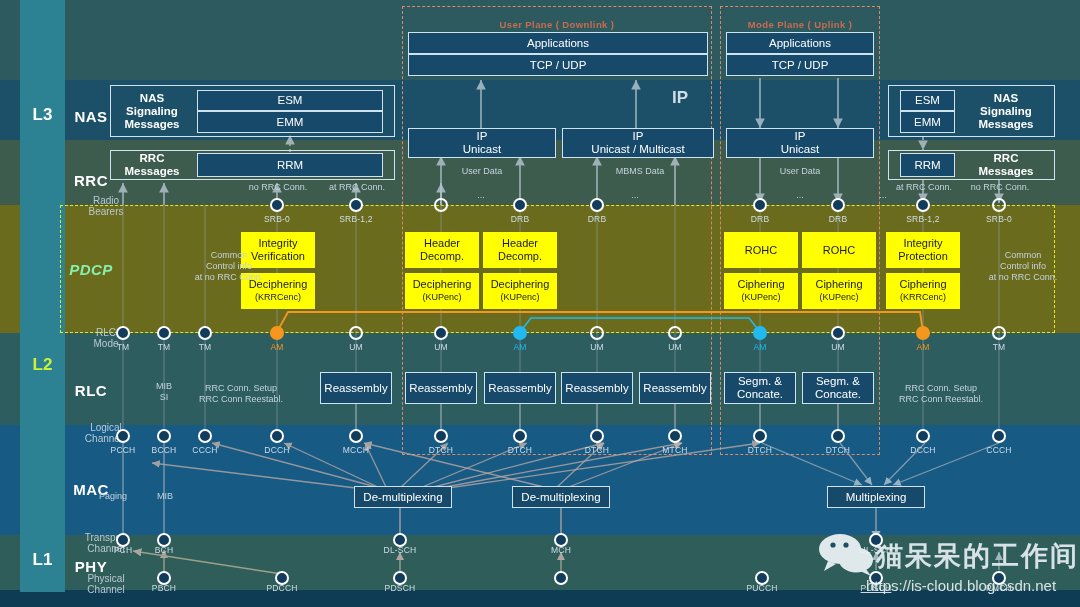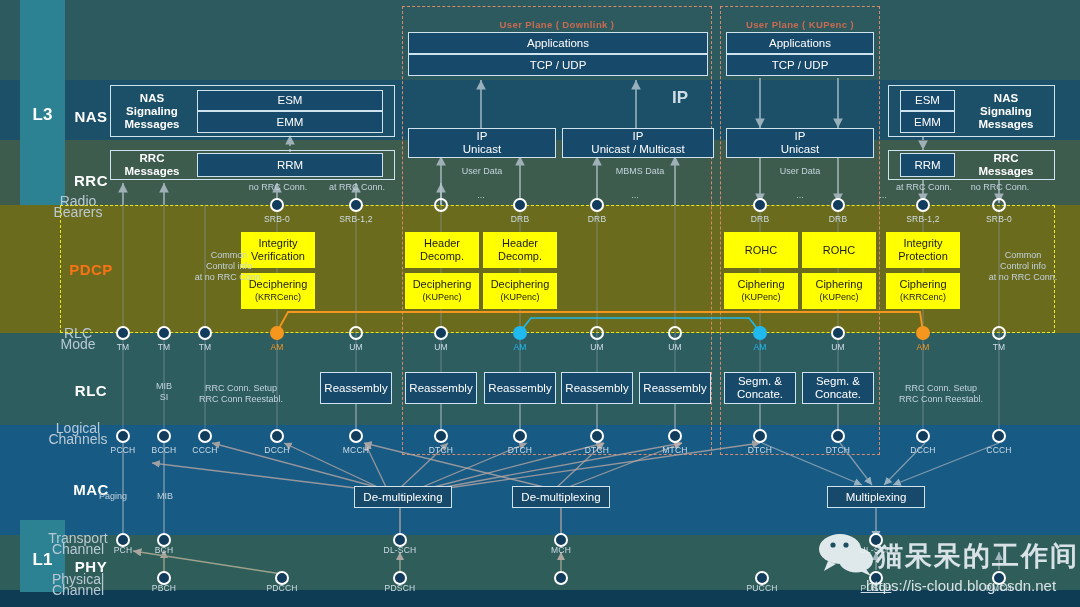--- a/index.html
+++ b/index.html
@@ -34,24 +34,24 @@
     font-weight:bold; font-size:17px; color:#ffffff;
   }
   .rail-L3 .lbl { top:105px; }
   .rail-L2 .lbl { top:150px; color:#ccf03a; }
   .rail-L1 .lbl { top:30px; }
 
   .layer-name {
     position:absolute; left:60px; width:62px; text-align:center;
     font-weight:bold; font-size:15px; color:#ffffff; letter-spacing:.5px;
   }
-  .layer-name.pdcp { color:#f97316; }
+  .layer-name.pdcp { color:#86efac;font-style:italic; }
   .sub-name {
-    position:absolute; left:42px; width:72px; text-align:center;
-    font-size:14px; line-height:10.5px; color:#b9c9d4;
+    position:absolute; left:70px; width:72px; text-align:center;
+    font-size:10px; line-height:10.5px; color:#b9c9d4;
   }
 
   
   .plane {
     position:absolute; border:1.4px dashed; pointer-events:none;
   }
   .plane-title {
     position:absolute; width:100%; text-align:center;
     top:12px; font-size:9.5px; font-weight:bold; letter-spacing:.4px;
   }
@@ -119,20 +119,23 @@
   <div class="band band-nas"></div>
   <div class="band band-rrc"></div>
   <div class="band band-pdcp"></div>
   <div class="band band-rlc"></div>
   <div class="band band-mac"></div>
   <div class="band band-phy"></div>
   <div class="band band-foot"></div>
 
   <div class="rail-L rail-L3">
     <div class="lbl">L3</div>
+  </div>
+  <div class="rail-L rail-L2">
+    <div class="lbl">L2</div>
   </div>
   <div class="rail-L rail-L1">
     <div class="lbl">L1</div>
   </div>
 
   <div class="layer-name" style="top:108px">NAS</div>
   <div class="layer-name" style="top:172px">RRC</div>
   <div class="layer-name pdcp" style="top:261px">PDCP</div>
   <div class="layer-name" style="top:382px">RLC</div>
   <div class="layer-name" style="top:481px">MAC</div>
@@ -146,21 +149,21 @@
 Channels</div>
   <div class="sub-name" style="top:533px;white-space:pre-line">Transport
 Channel</div>
   <div class="sub-name" style="top:574px;white-space:pre-line">Physical
 Channel</div>
 
   <div class="plane up" style="left:402px;top:6px;width:310px;height:449px">
     <div class="plane-title">User Plane ( Downlink )</div>
   </div>
   <div class="plane up" style="left:720px;top:6px;width:160px;height:449px">
-    <div class="plane-title">User Plane ( KUPenc )</div>
+    <div class="plane-title">Mode Plane ( Uplink )</div>
   </div>
 
   <div class="pdcp-outline"></div>
 
   <svg class="ov">
     <defs>
       <marker id="ah" markerWidth="7" markerHeight="7" refX="6" refY="3" orient="auto">
         <path d="M0,0 L6,3 L0,6 z" fill="#b8c7d1"></path>
       </marker>
       <marker id="ahd" markerWidth="7" markerHeight="7" refX="6" refY="3" orient="auto">

